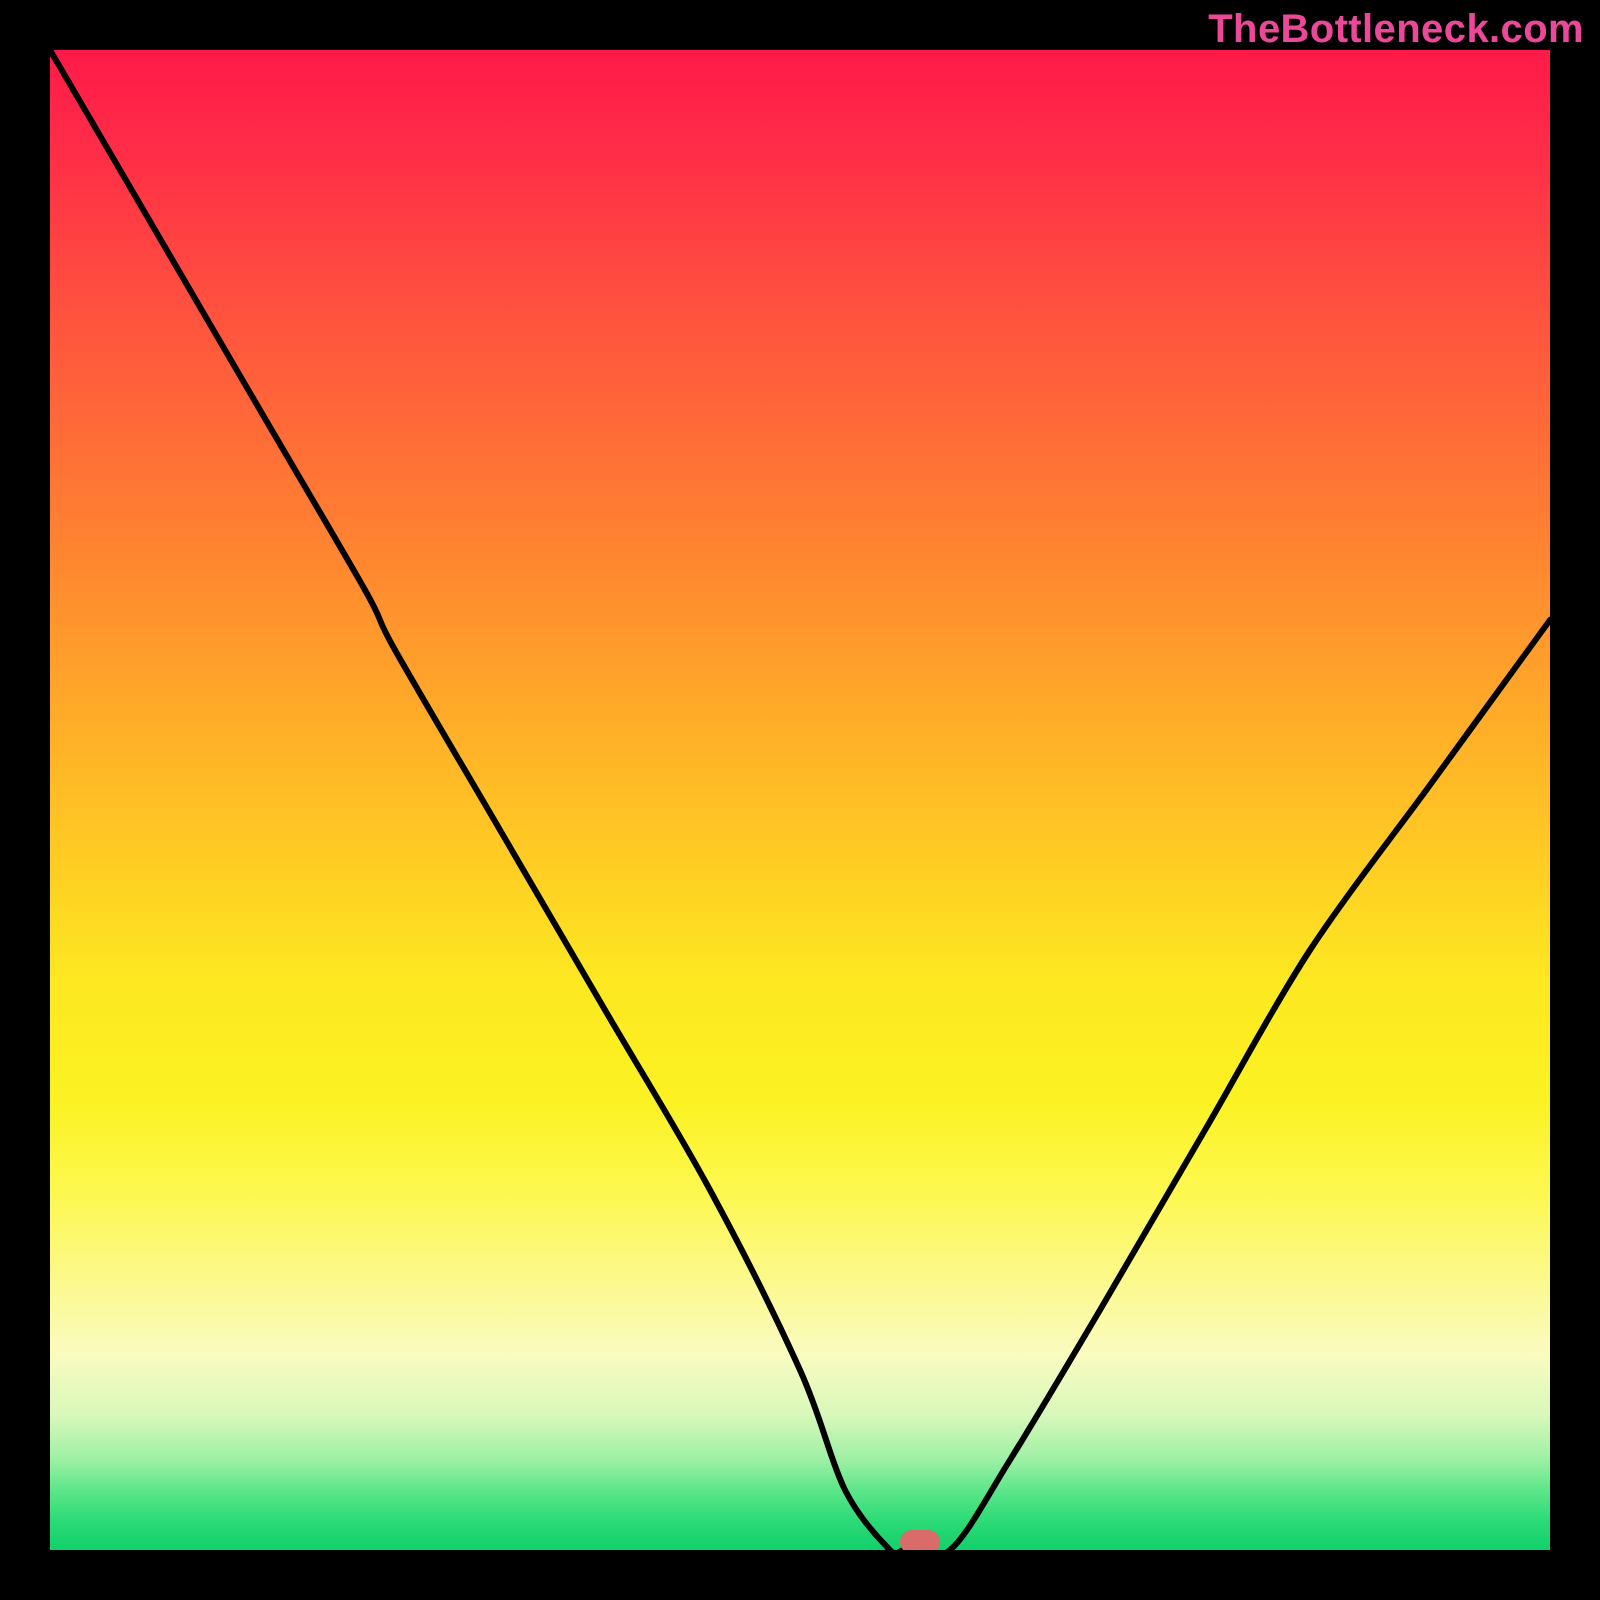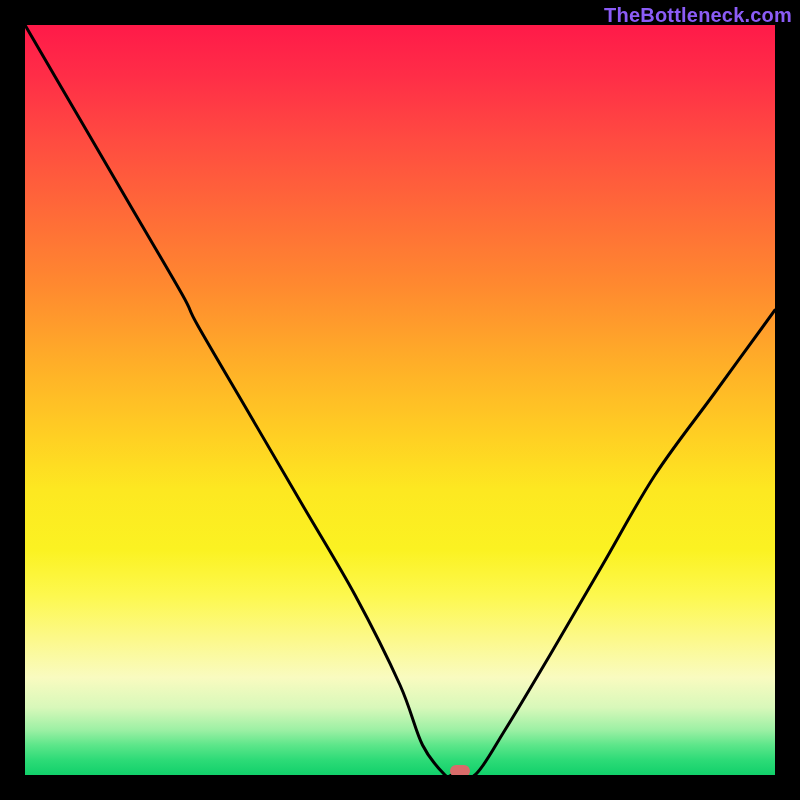--- a/index.html
+++ b/index.html
@@ -48,21 +48,21 @@
       #2ddb77 98%,
       #11d06a 100%
     );
   }
   .watermark {
     position: absolute;
     top: 4px;
     right: 8px;
     font-size: 20px;
     font-weight: 600;
-    color: #8b5cf6;
+    color: #ec4899;
     letter-spacing: 0.2px;
     user-select: none;
   }
   svg.curve {
     position: absolute;
     inset: 0;
     width: 100%;
     height: 100%;
   }
   .marker {

